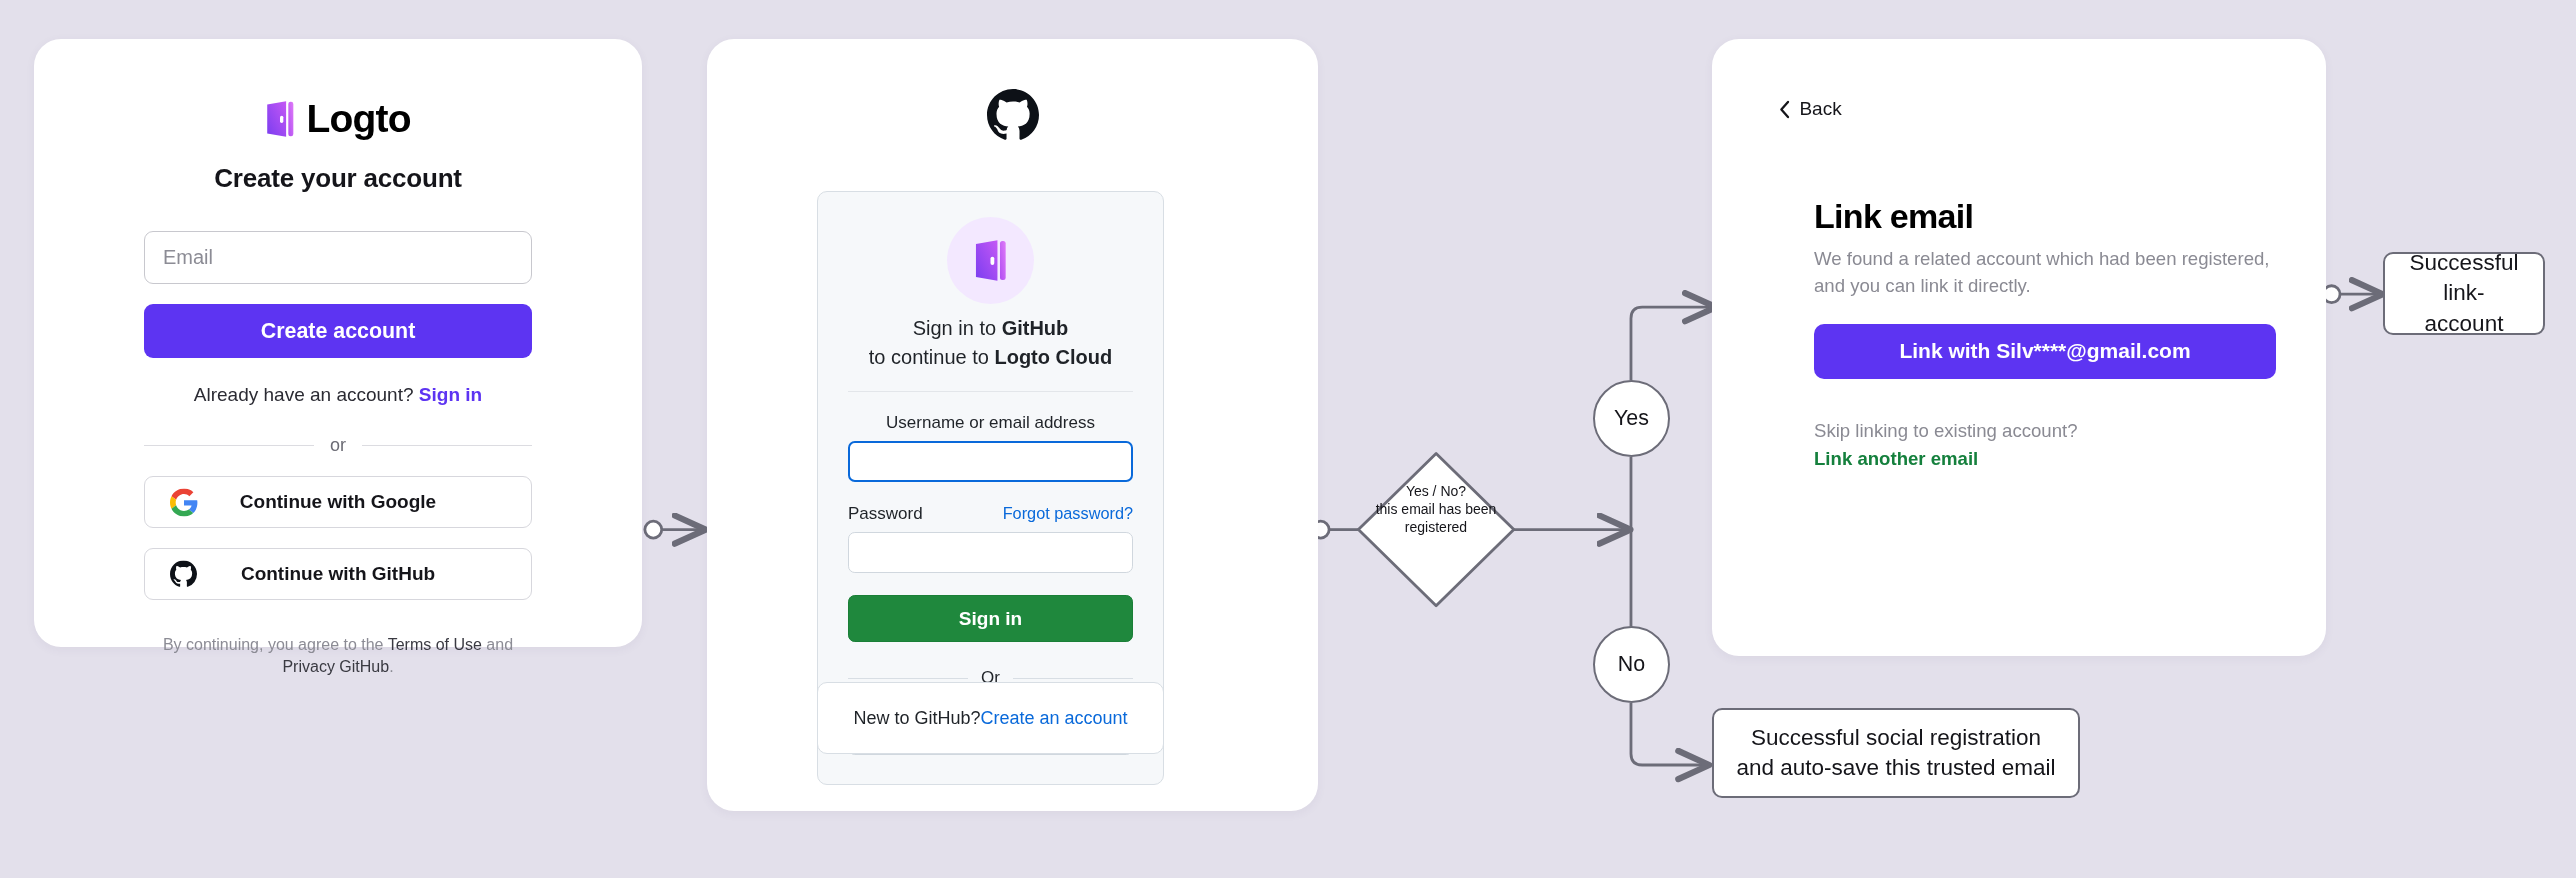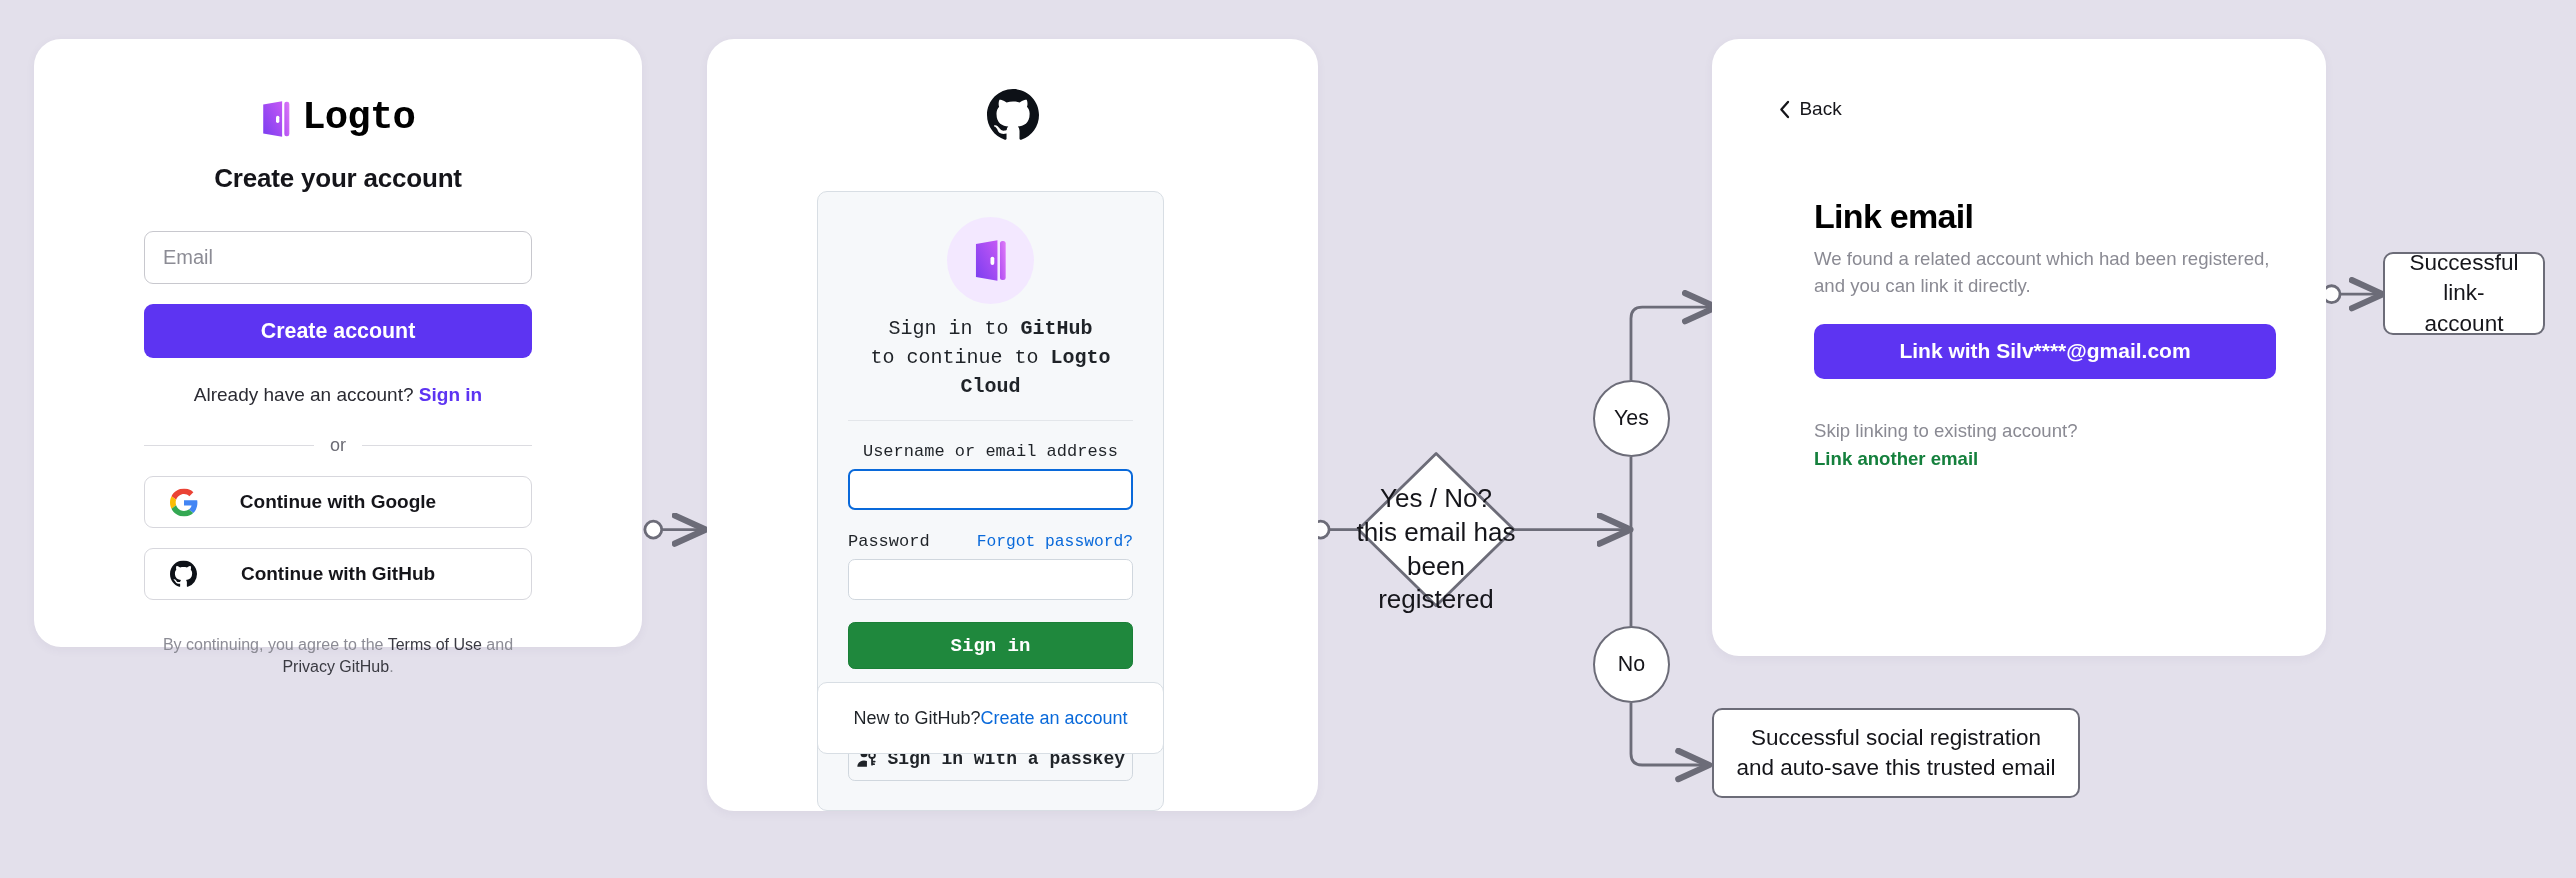--- a/index.html
+++ b/index.html
@@ -18,21 +18,21 @@
     border-radius: 27px;
     box-shadow: 0 2.3px 10px rgba(80,70,120,.06);
   }
 
   
   #card-signup { left: 34px; top: 39px; width: 608px; height: 608px; }
   .c1-inner { position: absolute; left: 0; top: 0; width: 100%; padding: 0 110px; }
 
   .logo-row {
     display: flex; align-items: center; justify-content: center;
-    gap: 11.3px; margin-top: 60px; font-family: Liberation Mono, monospace;
+    gap: 11.3px; margin-top: 60px;
   }
   .logto-mark { width: 30px; height: 38px; display: block; }
   .logo-word { font-size: 39px; font-weight: 700; letter-spacing: -0.8px; color: #000; line-height: 1; }
 
   .c1-title {
     text-align: center; font-size: 26px; font-weight: 700;
     color: #15151a; margin-top: 25px; letter-spacing: -0.2px;
   }
 
   .email-field {
@@ -77,21 +77,20 @@
   .legal .strong { color: #3a3a42; }
 
   
   #card-github { left: 707px; top: 39px; width: 611px; height: 772px; }
   .gh-logo { position: absolute; left: 50%; top: 50px; transform: translateX(-50%); width: 52px; height: 52px; }
 
   .gh-box {
     position: absolute; left: 110px; top: 152px; width: 347px;
     background: #f6f8fa; border: 1.1px solid #d8dee4; border-radius: 10px;
     padding: 25px 30px 29px;
-    font-family: Liberation Mono, monospace;
   }
   .gh-avatar {
     width: 87px; height: 87px; margin: 0 auto; border-radius: 50%;
     background: #f3e8ff; display: flex; align-items: center; justify-content: center;
   }
   .gh-avatar svg { width: 35px; height: 43px; }
   .gh-head {
     text-align: center; margin-top: 10px;
     font-size: 20px; color: #1f2328; line-height: 1.45;
   }
@@ -162,21 +161,21 @@
     position: absolute;
     background: #fff; border: 2.3px solid #6c6c78;
     display: flex; align-items: center; justify-content: center;
     text-align: center; color: #15151a;
   }
   .node-yes, .node-no { border-radius: 50%; width: 77px; height: 77px; font-size: 21.4px; }
   .node-yes { left: 1593px; top: 380px; }
   .node-no  { left: 1593px; top: 626px; }
   .diamond-label {
     position: absolute; left: 1326px; top: 482px; width: 220px;
-    text-align: center; font-size: 26px; line-height: 1.3; color: #15151a;
+    text-align: center; font-size: 14px; line-height: 1.3; color: #15151a;
   }
 
   .node-rect { border-radius: 10px; font-size: 22.5px; line-height: 1.35; padding: 0 19px; }
   #node-success-link { left: 2383px; top: 252px; width: 162px; height: 83px; }
   #node-success-social { left: 1712px; top: 708px; width: 368px; height: 90px; }
 </style>
 </head>
 <body>
 
 <div id="stage">

